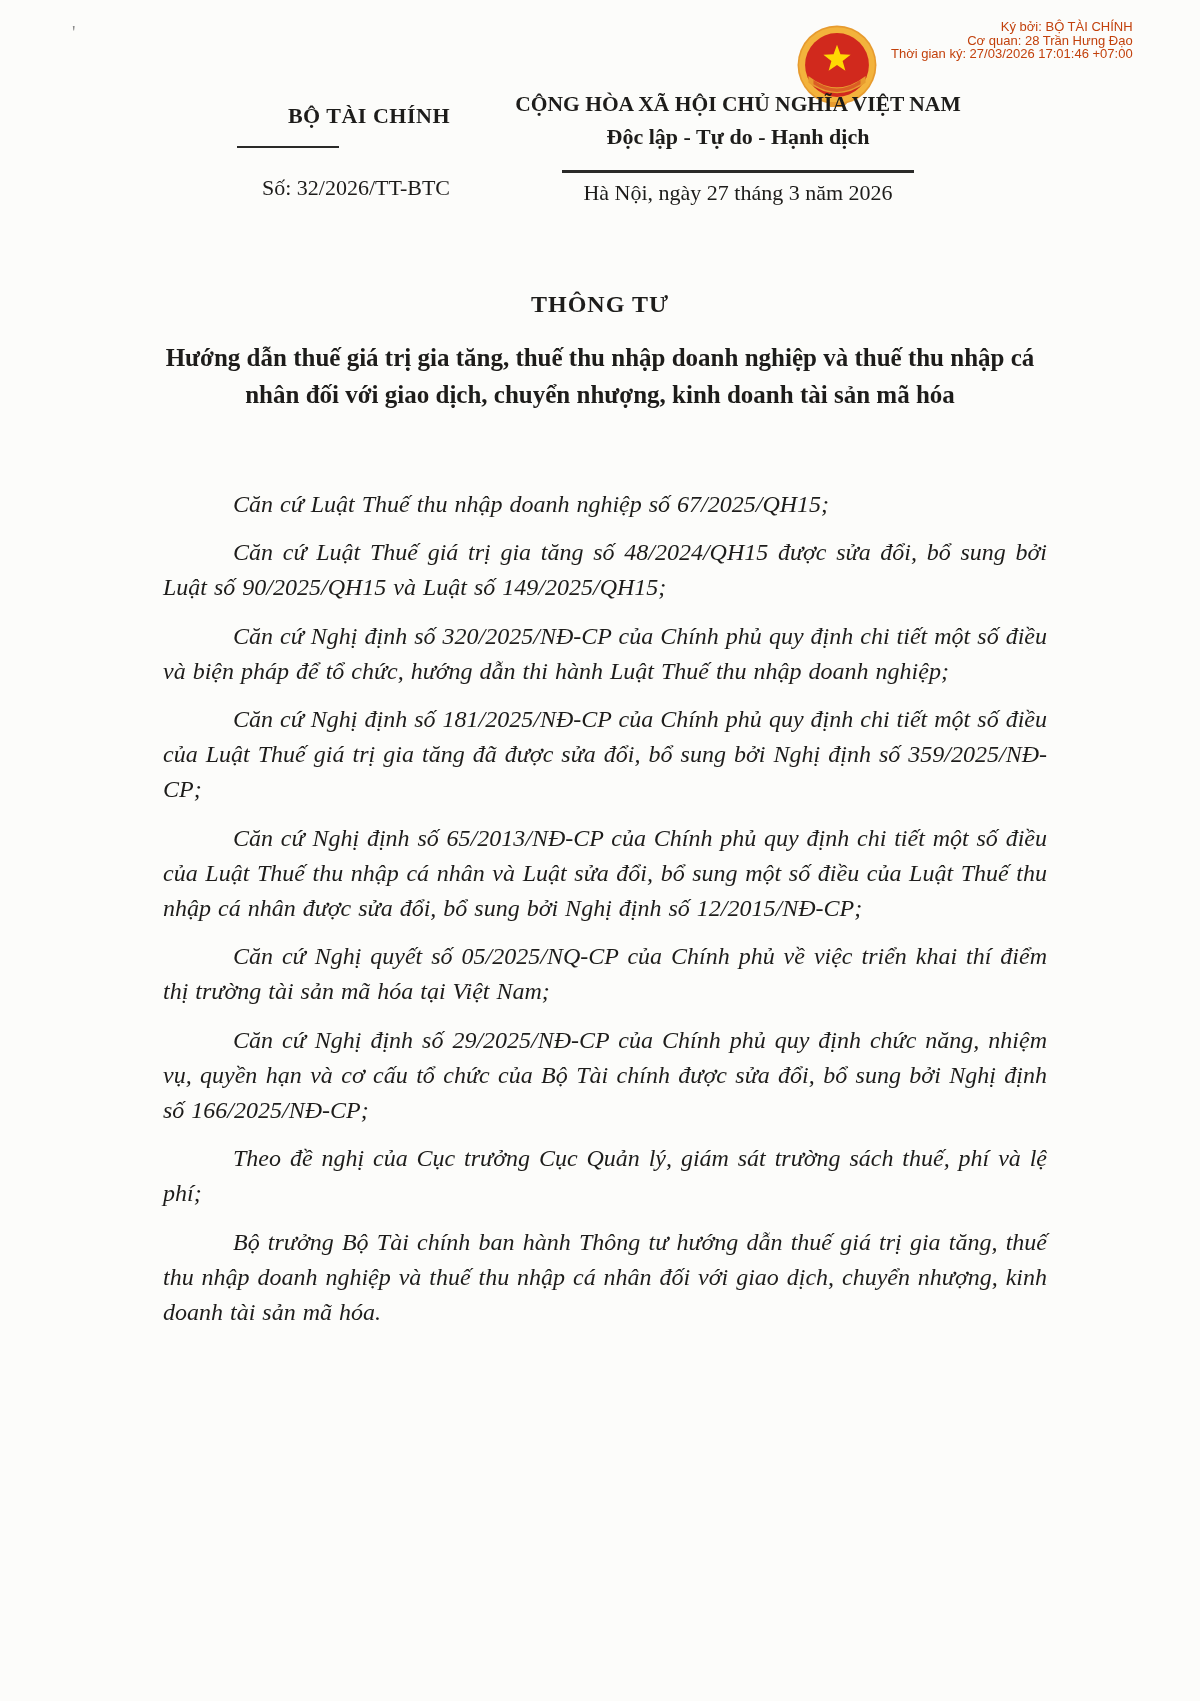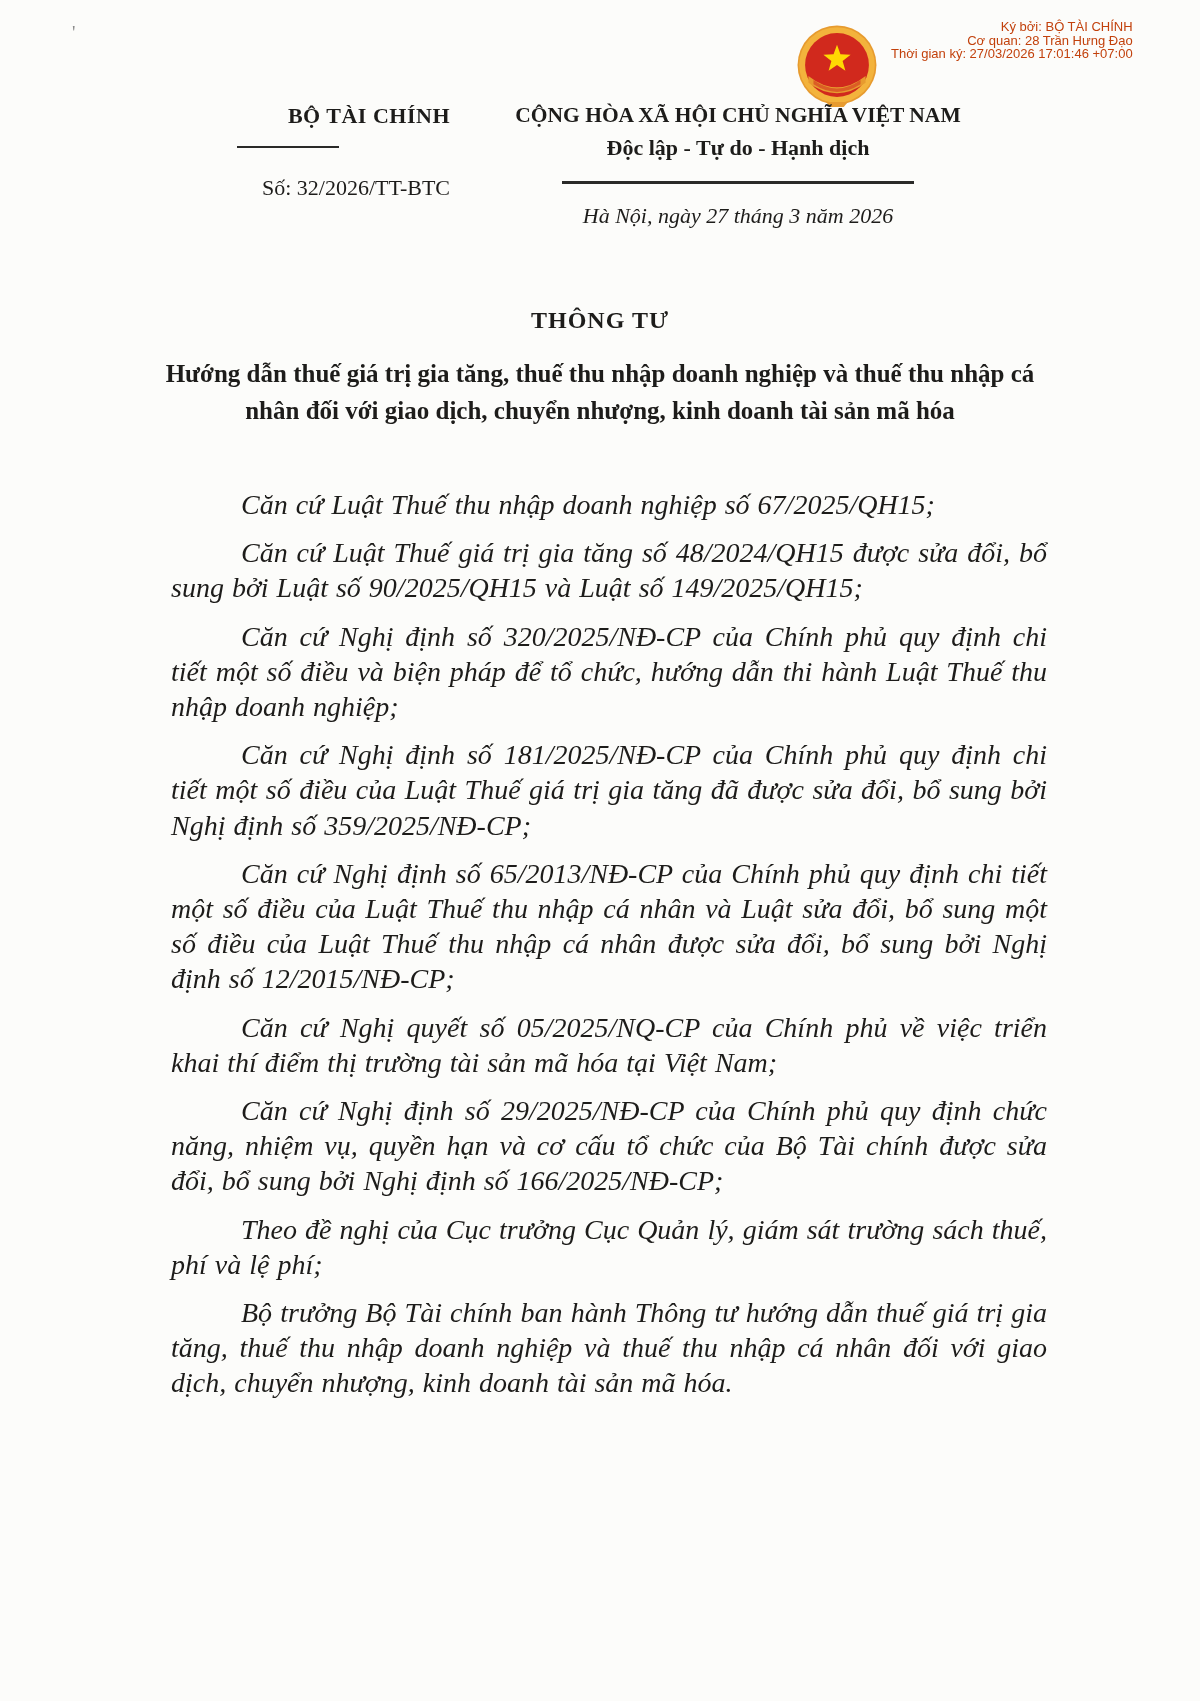--- a/index.html
+++ b/index.html
@@ -30,40 +30,40 @@
 
   
   .hdr-left {
     position: absolute; left: 125px; top: 103px; width: 325px; text-align: right;
   }
   .issuer { font-weight: bold; font-size: 22px; letter-spacing: 0.5px; }
   .issuer-rule { width: 102px; height: 2px; background: #2a2a28; margin: 17px auto 0 auto; }
   .doc-number { font-size: 22px; margin-top: 27px; }
 
   .hdr-right {
-    position: absolute; left: 492px; top: 103px; width: 492px; text-align: center;
+    position: absolute; left: 492px; top: 92px; width: 492px; text-align: center;
   }
   .motto1 { font-weight: bold; font-size: 21.5px; white-space: nowrap; }
   .motto2 { font-weight: bold; font-size: 22px; margin-top: 7px; }
   .motto-rule { width: 352px; height: 2.5px; background: #2a2a28; margin: 20px auto 0 auto; }
-  .place-date { font-style: italic; font-size: 22px; margin-top: 19px; }
+  .place-date { font-size: 22px; margin-top: 7px; }
 
   
   .title-block { position: absolute; left: 0; top: 291px; width: 1200px; text-align: center; }
-  .doc-type { font-weight: bold; font-size: 24px; letter-spacing: 1px; margin-top: 16px; }
+  .doc-type { font-weight: bold; font-size: 24px; letter-spacing: 1px; }
   .doc-subject {
     font-weight: bold; font-size: 25px; line-height: 37px;
     max-width: 916px; margin: 21px auto 0 auto;
   }
 
   
   .doc-body { position: absolute; left: 155px; top: 487px; width: 892px; }
   .doc-body p {
-    margin: 0 0 13px 16px;
-    font-style: italic; font-size: 28px; line-height: 35.2px;
+    margin: 0 0 13px 8px;
+    font-style: italic; font-size: 24px; line-height: 35.2px;
     text-align: justify; text-indent: 70px;
     word-spacing: 1px;
   }
 </style>
 </head>
 <body>
 
 <div class="page">
 
   <span class="artifact-tick">'</span>

